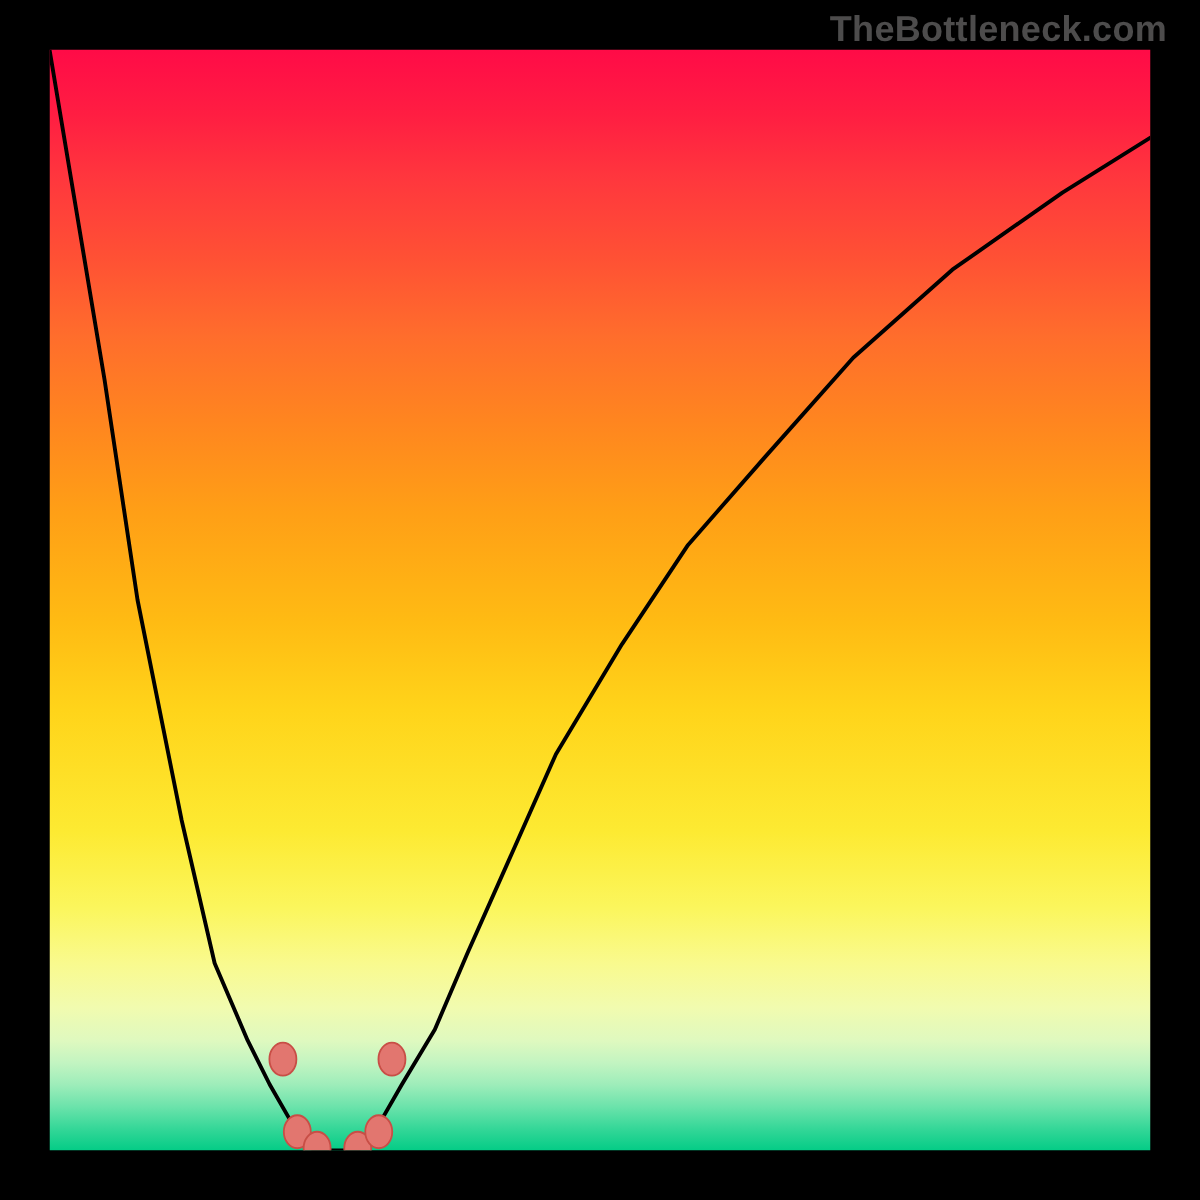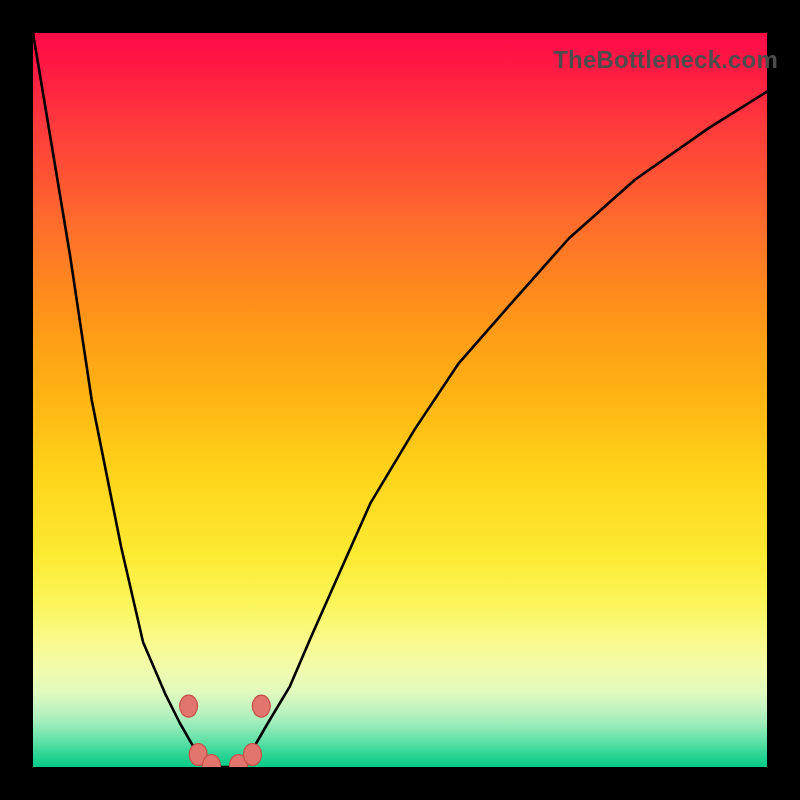--- a/index.html
+++ b/index.html
@@ -52,21 +52,20 @@
   }
   .attribution {
     position: absolute;
     top: 6px;
     right: 22px;
     font-family: Arial, Helvetica, sans-serif;
     font-size: 24px;
     font-weight: 600;
     color: #4d4c4c;
     letter-spacing: 0.2px;
-    margin-top: 40px;
   }
 </style>
 </head>
 <body>
 
 <div class="stage">
 
   <div class="plot-region">
     <div class="gradient-bg"></div>
 

